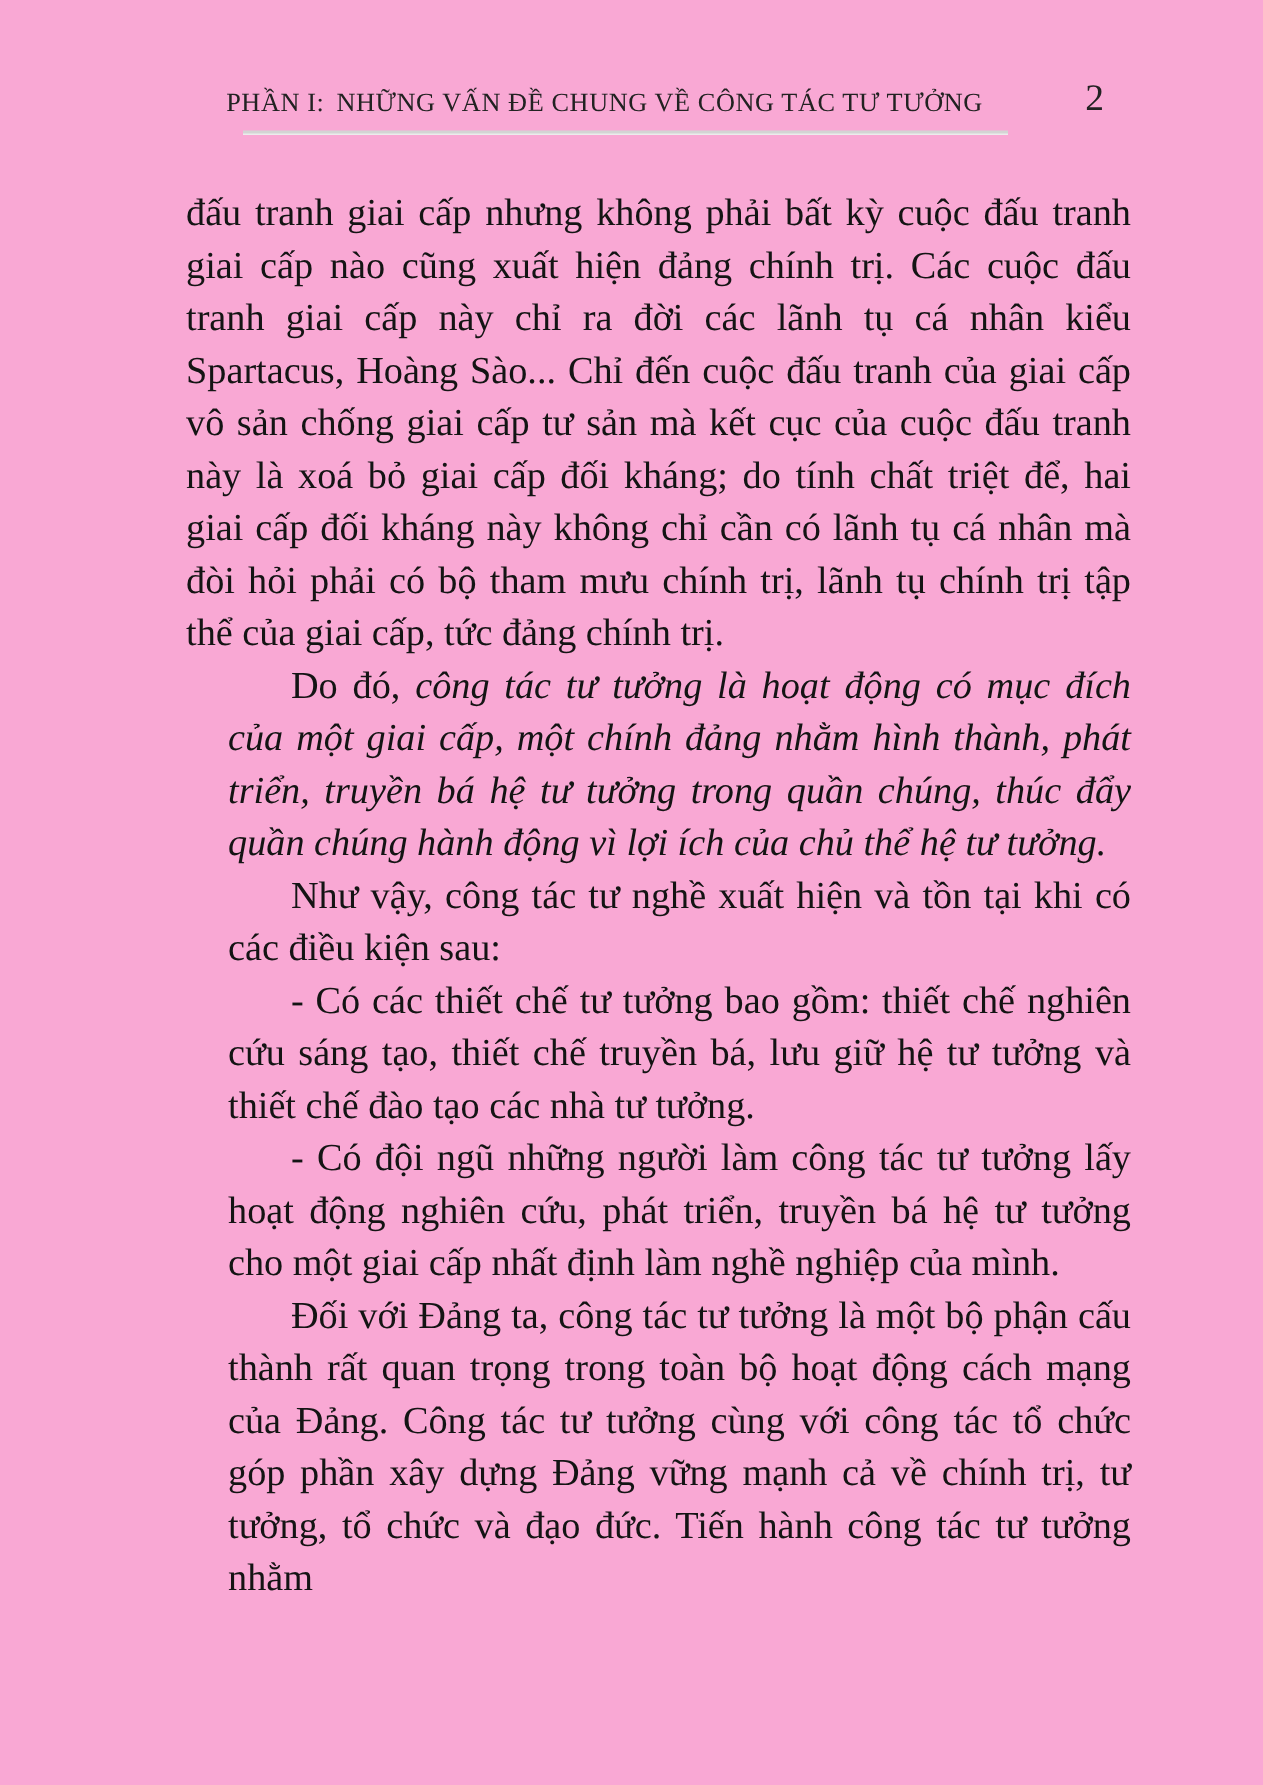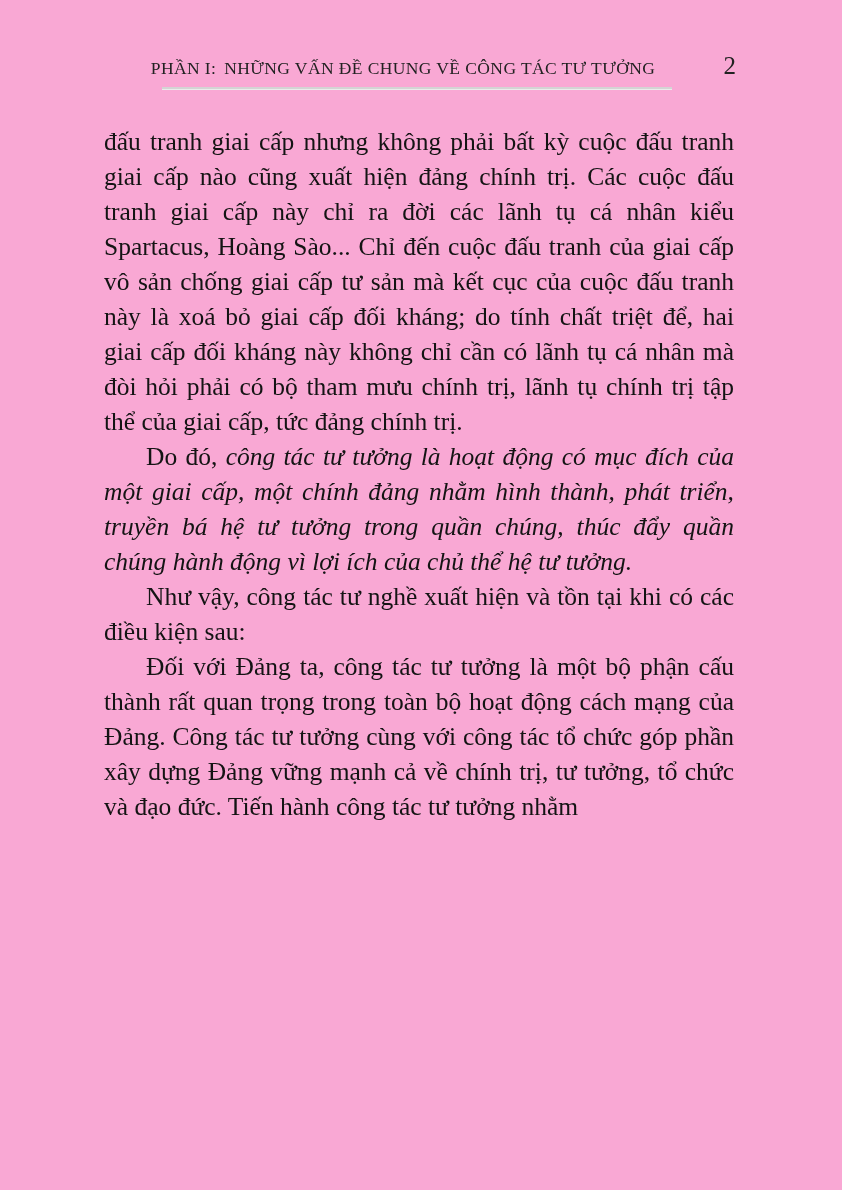--- a/index.html
+++ b/index.html
@@ -52,33 +52,34 @@
     left: 54px;
     width: 510px;
     height: 2px;
     background: #d4d4d4;
     border-bottom: 1px solid #ececec;
   }
   
   .body-text {
     position: absolute;
     top: 124px;
-    left: 104px;
+    left: 124px;
     width: 630px;
     font-size: 25.5px;
     line-height: 35px;
     text-align: justify;
     color: #141414;
   }
   .body-text p {
     margin: 0;
     padding: 0;
   }
   .body-text p.indent {
     text-indent: 42px;
+    margin-left: 28px;
   }
   .body-text em {
     font-style: italic;
   }
 </style>
 </head>
 <body>
 
 <div class="page">
 
@@ -87,16 +88,18 @@
       <span class="section-label">PHẦN I:</span><span>NHỮNG VẤN ĐỀ CHUNG VỀ CÔNG TÁC TƯ TƯỞNG</span>
     </div>
     <div class="page-number">2</div>
     <div class="header-rule"></div>
   </header>
 
   <main class="body-text" id="body-text">
       <p class=""><span>đấu tranh giai cấp nhưng không phải bất kỳ cuộc đấu tranh giai cấp nào cũng xuất hiện đảng chính trị. Các cuộc đấu tranh giai cấp này chỉ ra đời các lãnh tụ cá nhân kiểu Spartacus, Hoàng Sào... Chỉ đến cuộc đấu tranh của giai cấp vô sản chống giai cấp tư sản mà kết cục của cuộc đấu tranh này là xoá bỏ giai cấp đối kháng; do tính chất triệt để, hai giai cấp đối kháng này không chỉ cần có lãnh tụ cá nhân mà đòi hỏi phải có bộ tham mưu chính trị, lãnh tụ chính trị tập thể của giai cấp, tức đảng chính trị.</span></p>
       <p class="indent"><span>Do đó, </span><em>công tác tư tưởng là hoạt động có mục đích của một giai cấp, một chính đảng nhằm hình thành, phát triển, truyền bá hệ tư tưởng trong quần chúng, thúc đẩy quần chúng hành động vì lợi ích của chủ thể hệ tư tưởng.</em></p>
       <p class="indent"><span>Như vậy, công tác tư nghề xuất hiện và tồn tại khi có các điều kiện sau:</span></p>
+      <p class="indent"><span>- Có các thiết chế tư tưởng bao gồm: thiết chế nghiên cứu sáng tạo, thiết chế truyền bá, lưu giữ hệ tư tưởng và thiết chế đào tạo các nhà tư tưởng.</span></p>
+      <p class="indent"><span>- Có đội ngũ những người làm công tác tư tưởng lấy hoạt động nghiên cứu, phát triển, truyền bá hệ tư tưởng cho một giai cấp nhất định làm nghề nghiệp của mình.</span></p>
       <p class="indent"><span>Đối với Đảng ta, công tác tư tưởng là một bộ phận cấu thành rất quan trọng trong toàn bộ hoạt động cách mạng của Đảng. Công tác tư tưởng cùng với công tác tổ chức góp phần xây dựng Đảng vững mạnh cả về chính trị, tư tưởng, tổ chức và đạo đức. Tiến hành công tác tư tưởng nhằm</span></p>
     </main>
 
 </div>
 
 </body></html>

